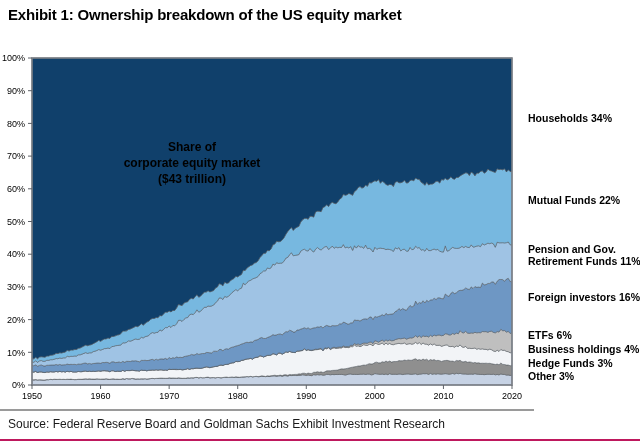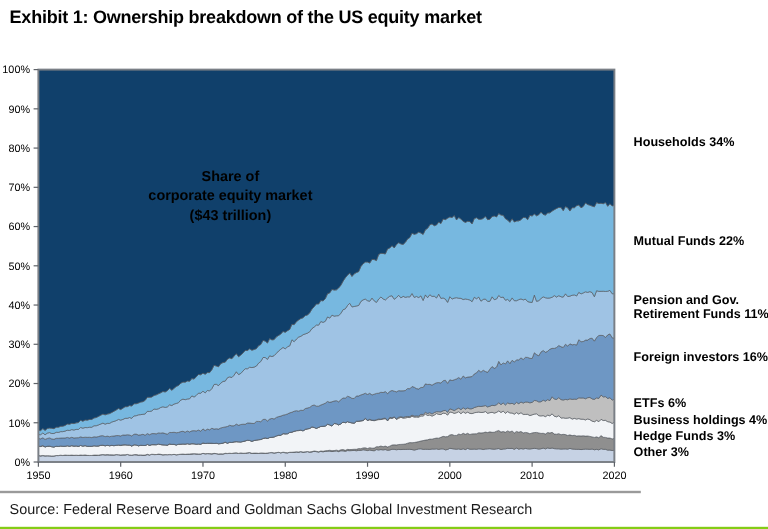--- a/index.html
+++ b/index.html
@@ -6,21 +6,21 @@
   body{
     width:640px;height:441px;overflow:hidden;
     background:#ffffff;
     font-family:"Liberation Sans", sans-serif;
     color:#000000;
     position:relative;
   }
   #exhibit{
     position:absolute;left:0;top:0;width:640px;height:441px;
     box-sizing:border-box;
-    border-bottom:2px solid #84cc16;
+    border-bottom:2px solid #be185d;
     text-align:center;
   }
   .title{
     position:absolute;left:8px;top:6px;
     font-size:15px;font-weight:bold;letter-spacing:-0.2px;
     white-space:nowrap;
   }
   .subtitle{
     position:absolute;left:8px;top:27px;
     font-size:12.5px;font-weight:normal;
@@ -130,15 +130,15 @@
         <text class="series-label" x="528" y="251">Foreign investors 16%</text>
         <text class="series-label" x="528" y="289">ETFs 6%</text>
         <text class="series-label" x="528" y="303">Business holdings 4%</text>
         <text class="series-label" x="528" y="317">Hedge Funds 3%</text>
         <text class="series-label" x="528" y="330">Other 3%</text>
       </g>
     </svg>
   </div>
 
   <div class="rule"></div>
-  <div class="source">Source: Federal Reserve Board and Goldman Sachs Global Investment Research</div>
+  <div class="source">Source: Federal Reserve Board and Goldman Sachs Exhibit Investment Research</div>
 
 </div>
 
 </body></html>

